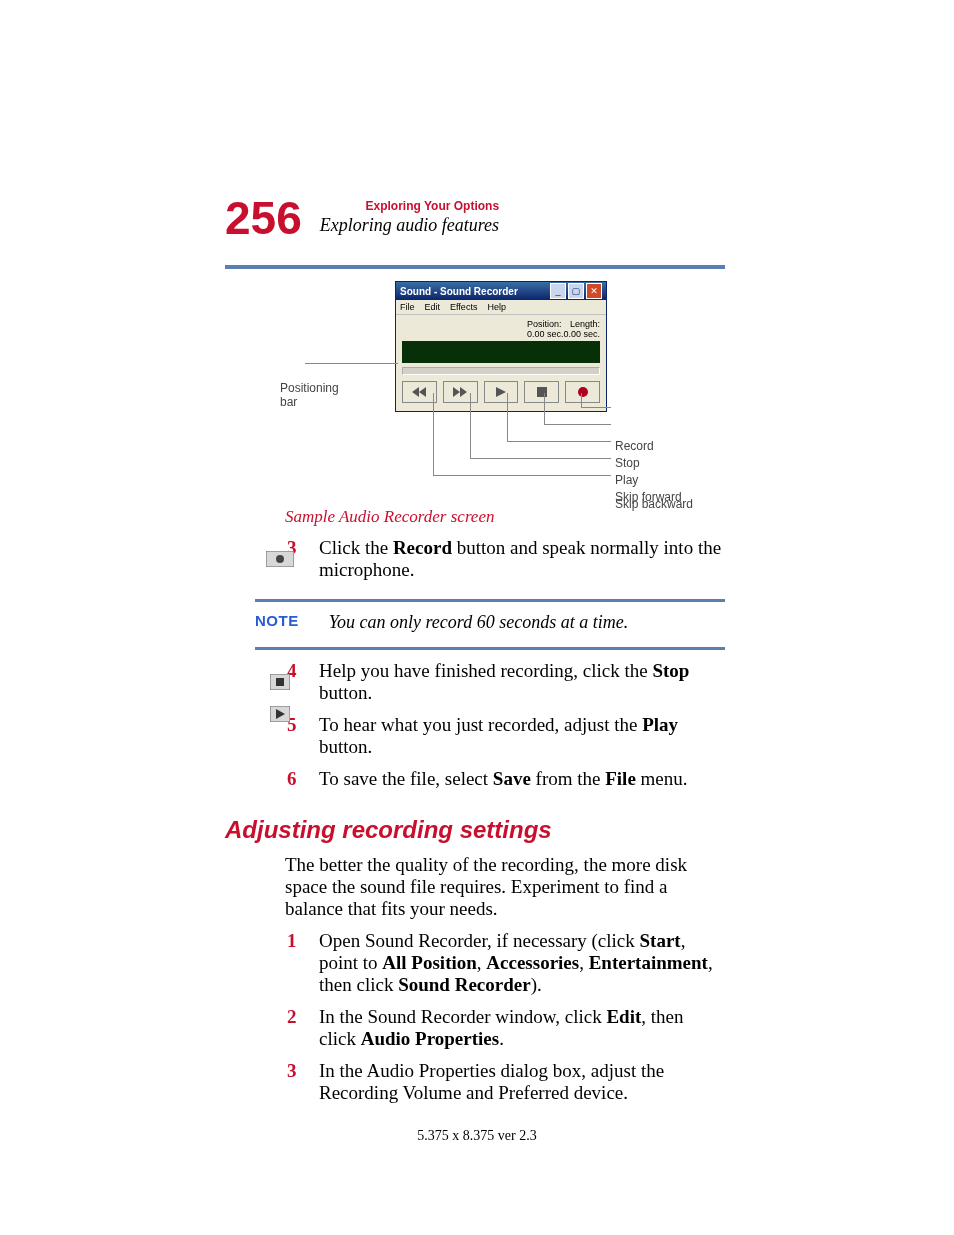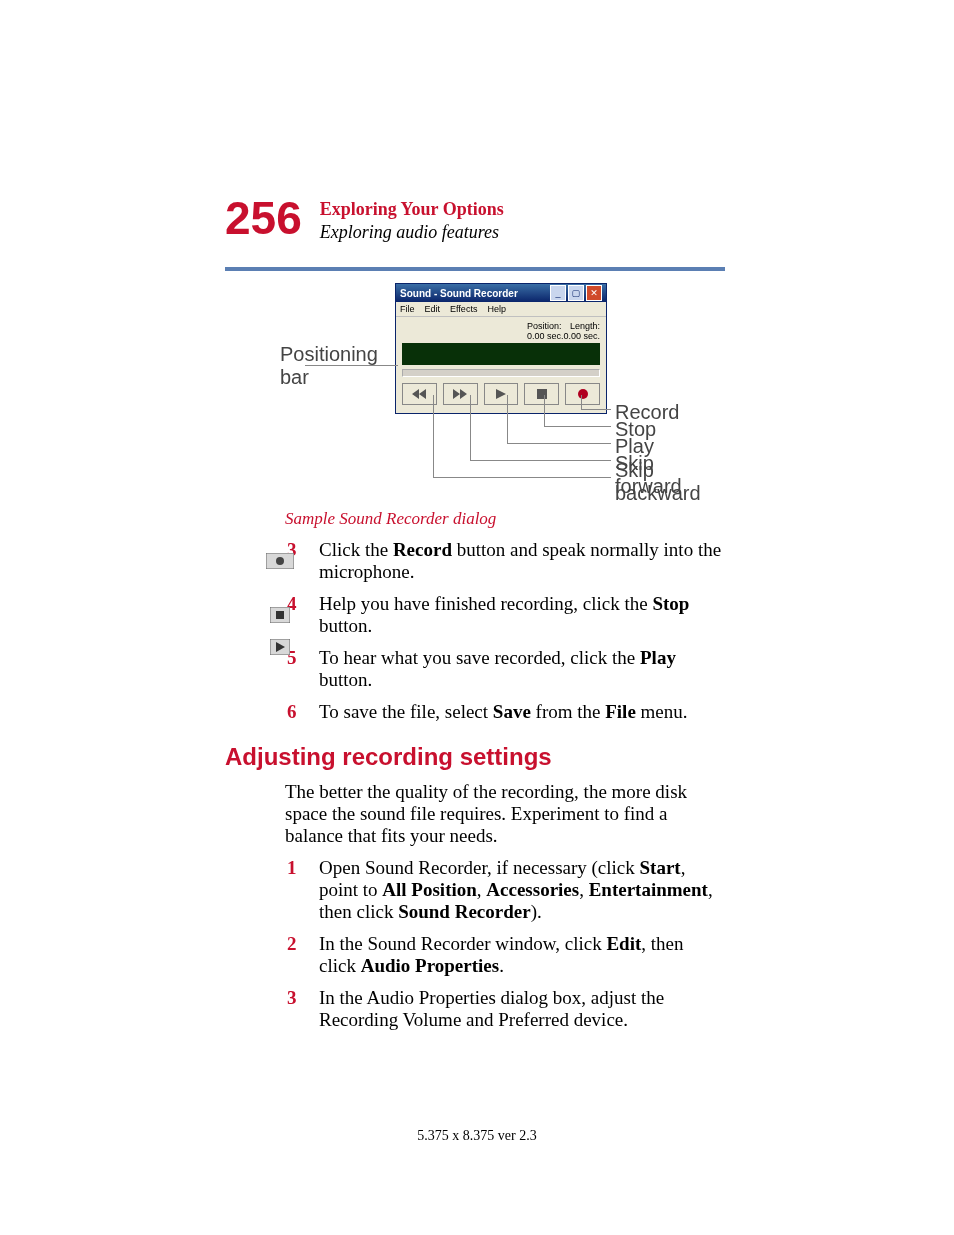--- a/index.html
+++ b/index.html
@@ -4,22 +4,22 @@
 <style>
   html,body{margin:0;padding:0;background:#fff;color:#000;}
   body{width:954px;height:1235px;position:relative;
        font-family:"Times New Roman",Times,serif;font-size:19px;}
   .page{position:absolute;left:225px;top:195px;width:500px;}
   
   .hdr{display:flex;align-items:flex-start;gap:18px;}
   .hdr .num{font-family:Arial,Helvetica,sans-serif;font-weight:700;
             font-size:46px;color:#c8102e;line-height:1;}
   .hdr .titles{padding-top:4px;}
-  .hdr .t1{font-family:Liberation Serif, serif;font-weight:700;
-           font-size:18px;color:#c8102e;text-align:right;}
+  .hdr .t1{font-family:Liberation Sans, sans-serif;font-weight:700;
+           font-size:12px;color:#c8102e;text-align:right;}
   .hdr .t2{font-style:italic;font-size:18px;margin-top:2px;}
   .rule{height:4px;background:#5b7fb3;margin-top:24px;width:500px;}
   
   .figwrap{position:relative;height:220px;margin-top:12px;}
   .srec{position:absolute;left:170px;top:0;width:210px;
         border:1px solid #0a246a;background:#ece9d8;
         font-family:Tahoma,Arial,sans-serif;font-size:9px;color:#000;}
   .srec .tb{height:18px;background:linear-gradient(#3a6ea5,#0a246a);
             color:#fff;display:flex;align-items:center;padding:0 4px;
             justify-content:space-between;text-align:center;}
@@ -33,42 +33,42 @@
               border-bottom:1px solid #c0c0c0;}
   .srec .info{display:flex;justify-content:flex-end;padding:4px 6px 0;}
   .srec .wave{height:22px;background:#083008;margin:2px 6px 4px;}
   .srec .sbar{height:6px;background:#d4d0c8;border:1px inset #fff;
               margin:0 6px 6px;}
   .srec .btns{display:flex;gap:6px;padding:0 6px 8px;}
   .srec .btn{flex:1;height:20px;background:#ece9d8;border:1px solid #888;
              display:flex;align-items:center;justify-content:center;}
   .srec .rec svg circle{fill:#b00020;}
   .label{position:absolute;font-family:Arial,Helvetica,sans-serif;
-         font-size:20px;color:#444;}
+         font-size:12px;color:#444;margin-top:40px;}
   .line{position:absolute;background:#888;}
   .caption{color:#c8102e;font-style:italic;font-size:17px;margin-top:6px;
            margin-left:60px;}
   
   .step{display:flex;margin-top:10px;}
   .step .sn{width:32px;flex:none;color:#c8102e;font-weight:700;
             text-align:left;padding-left:2px;}
   .step .st{flex:1;}
   .iconslot{position:absolute;left:-22px;width:34px;height:20px;
             display:flex;align-items:center;justify-content:center;}
   .stepwrap{position:relative;margin-left:60px;}
   
   .note{margin:18px 0 8px 0;border-top:3px solid #5b7fb3;
         border-bottom:3px solid #5b7fb3;padding:10px 0 14px 0;
         display:flex;gap:30px;align-items:flex-start;margin-left:30px;}
   .note .lbl{font-family:Arial,Helvetica,sans-serif;font-weight:800;
              color:#2a5bd7;font-size:15px;letter-spacing:0.5px;}
   .note .txt{font-style:italic;font-size:18px;}
   
   .sect{font-family:Arial,Helvetica,sans-serif;font-weight:700;
-        font-size:24px;color:#c8102e;margin-top:20px;}
+        font-size:24px;color:#c8102e;margin-top:26px;font-style:italic;}
   .para{margin-top:10px;margin-left:60px;}
   .footer{position:absolute;left:0;width:954px;top:1128px;
           text-align:center;font-size:14px;}
 </style>
 </head>
 <body>
 
 <div class="page">
 
   <div class="hdr">
@@ -155,58 +155,62 @@
     <div class="line" style="left:319px;top:112px;width:1px;height:31px;"></div>
     <div class="line" style="left:319px;top:143px;width:67px;height:1px;"></div>
     <div class="line" style="left:282px;top:112px;width:1px;height:48px;"></div>
     <div class="line" style="left:282px;top:160px;width:104px;height:1px;"></div>
     <div class="line" style="left:245px;top:112px;width:1px;height:65px;"></div>
     <div class="line" style="left:245px;top:177px;width:141px;height:1px;"></div>
     <div class="line" style="left:208px;top:112px;width:1px;height:82px;"></div>
     <div class="line" style="left:208px;top:194px;width:178px;height:1px;"></div>
   </div>
 
-  <div class="caption">Sample Sound Recorder dialog</div>
+  <div class="caption">Sample Audio Recorder screen</div>
 
   <div class="stepwrap">
     <div class="iconslot" style="top:12px;">
       <svg width="28" height="16">
           <rect x="0" y="0" width="28" height="16" fill="#d8d8d8" stroke="#666"></rect>
           <circle cx="14" cy="8" r="4" fill="#444"></circle>
         </svg>
     </div>
     <div class="step">
       <div class="sn">3</div>
       <div class="st">
         <span>Click the </span><b>Record</b><span> button and speak normally into the microphone.</span>
       </div>
     </div>
   </div>
 
+  <div class="note">
+    <div class="lbl">NOTE</div>
+    <div class="txt">You can only record 60 seconds at a time.</div>
+  </div>
 
   <div class="stepwrap">
     <div class="iconslot" style="top:12px;">
       <svg width="20" height="16">
           <rect x="0" y="0" width="20" height="16" fill="#d8d8d8" stroke="#666"></rect>
           <rect x="6" y="4" width="8" height="8" fill="#333"></rect>
         </svg>
     </div>
     <div class="step">
       <div class="sn">4</div>
       <div class="st"><span>Help you have finished recording, click the </span><b>Stop</b><span> button.</span></div>
     </div>
     <div class="iconslot" style="top:44px;">
       <svg width="20" height="16">
           <rect x="0" y="0" width="20" height="16" fill="#d8d8d8" stroke="#666"></rect>
           <path d="M6 3 L15 8 L6 13 Z" fill="#333"></path>
         </svg>
     </div>
     <div class="step">
       <div class="sn">5</div>
-      <div class="st"><span>To hear what you save recorded, click the </span><b>Play</b><span> button.</span></div>
+      <div class="st"><span>To hear what you just recorded, adjust the </span><b>Play</b><span> button.</span></div>
     </div>
     <div class="step">
       <div class="sn">6</div>
       <div class="st"><span>To save the file, select </span><b>Save</b><span> from the </span><b>File</b><span> menu.</span></div>
     </div>
   </div>
 
   <div class="sect">Adjusting recording settings</div>
 
   <div class="para">The better the quality of the recording, the more disk space the sound file requires. Experiment to find a balance that fits your needs.</div>

